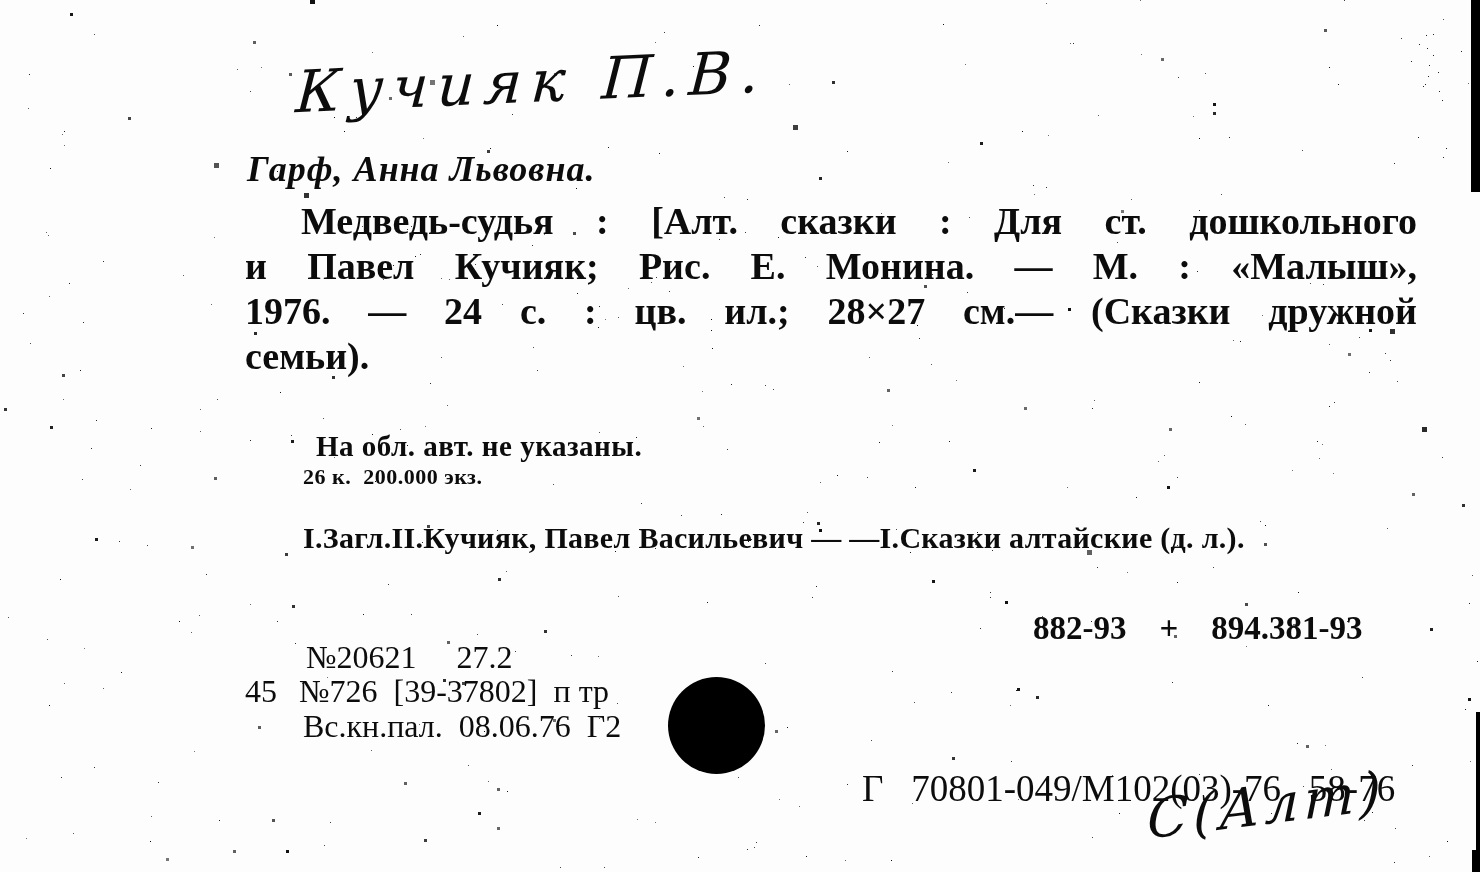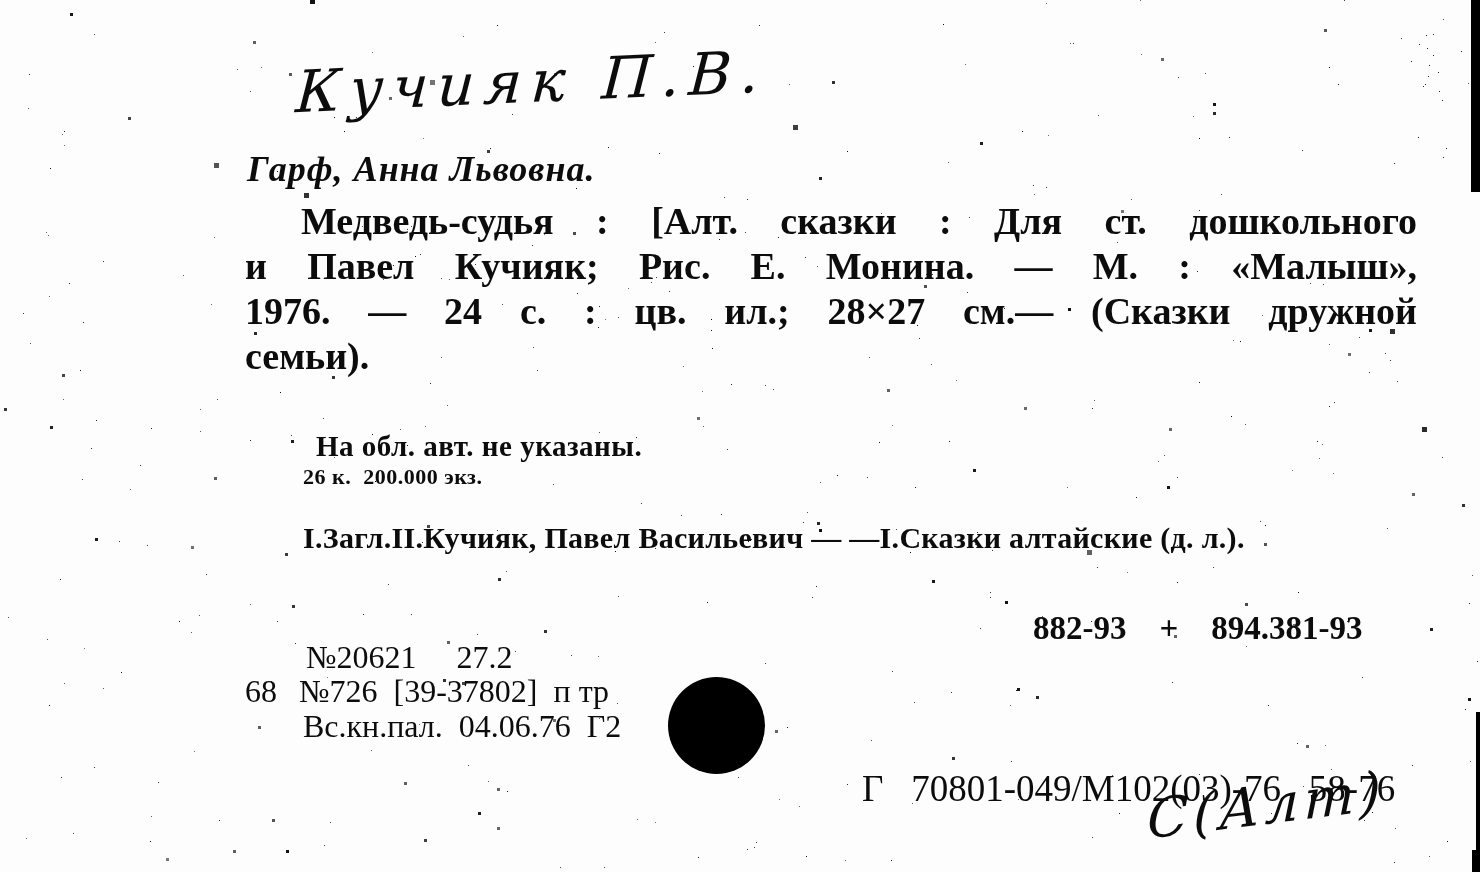--- a/index.html
+++ b/index.html
@@ -115,25 +115,25 @@
 
   <div class="abs smallnote" id="note2">26 к.  200.000 экз.</div>
 
   <div class="abs" id="tracing">I.Загл.II.Кучияк, Павел Васильевич — —I.Сказки алтайские (д. л.).</div>
 
   <div class="abs" id="index-numbers">882-93    +    894.381-93</div>
 
   <div class="abs regline" id="reg1">№20621     27.2</div>
 
   <div class="abs regline" id="reg2">
-    <span class="shelf">68</span>
+    <span class="shelf">45</span>
     <span>№726  [39-37802]  п тр</span>
   </div>
 
-  <div class="abs regline" id="reg3">Вс.кн.пал.  04.06.76  Г2</div>
+  <div class="abs regline" id="reg3">Вс.кн.пал.  08.06.76  Г2</div>
 
   <div class="abs" id="catalog-code">Г   70801-049/М102(03)-76   58-76</div>
 
   <div class="abs hand" id="hand-bottom">С(Алт)</div>
 
   <div class="abs" id="ink-blot"></div>
 
   <div class="abs edge-bar" id="edge-top-right"></div>
   <div class="abs edge-bar" id="edge-mid-right"></div>
   <div class="abs edge-bar" id="edge-bottom-right"></div>

